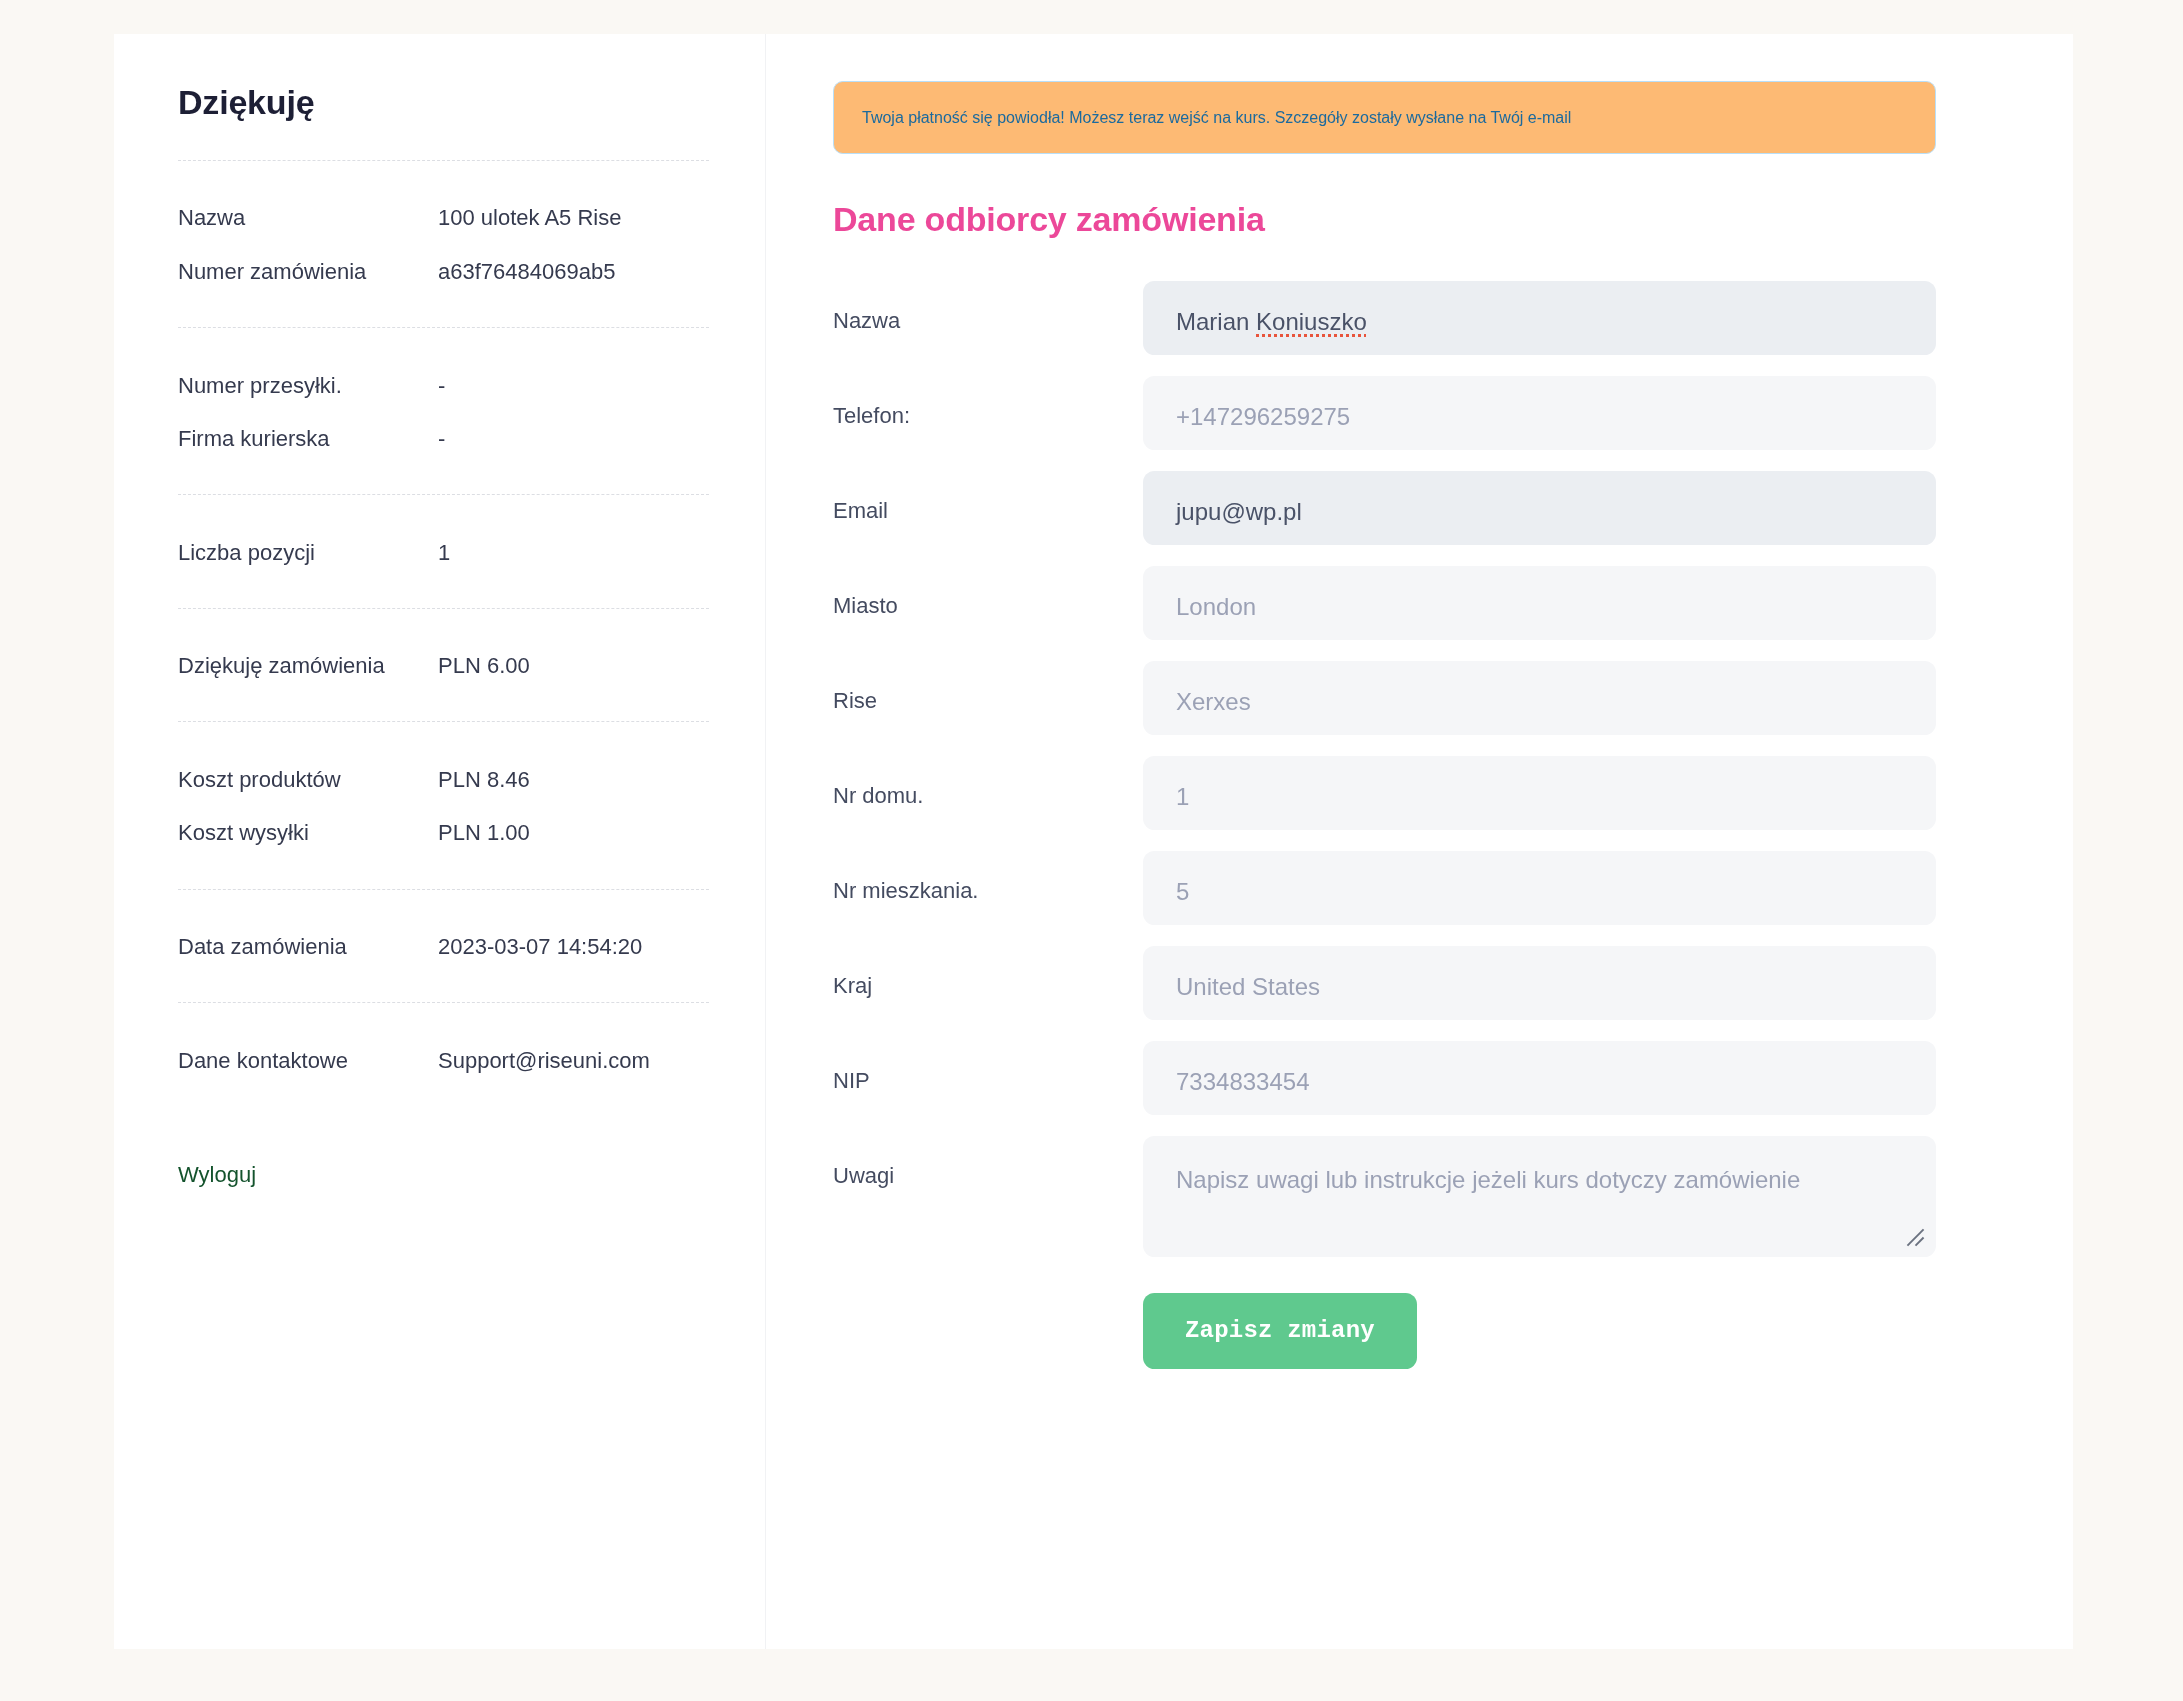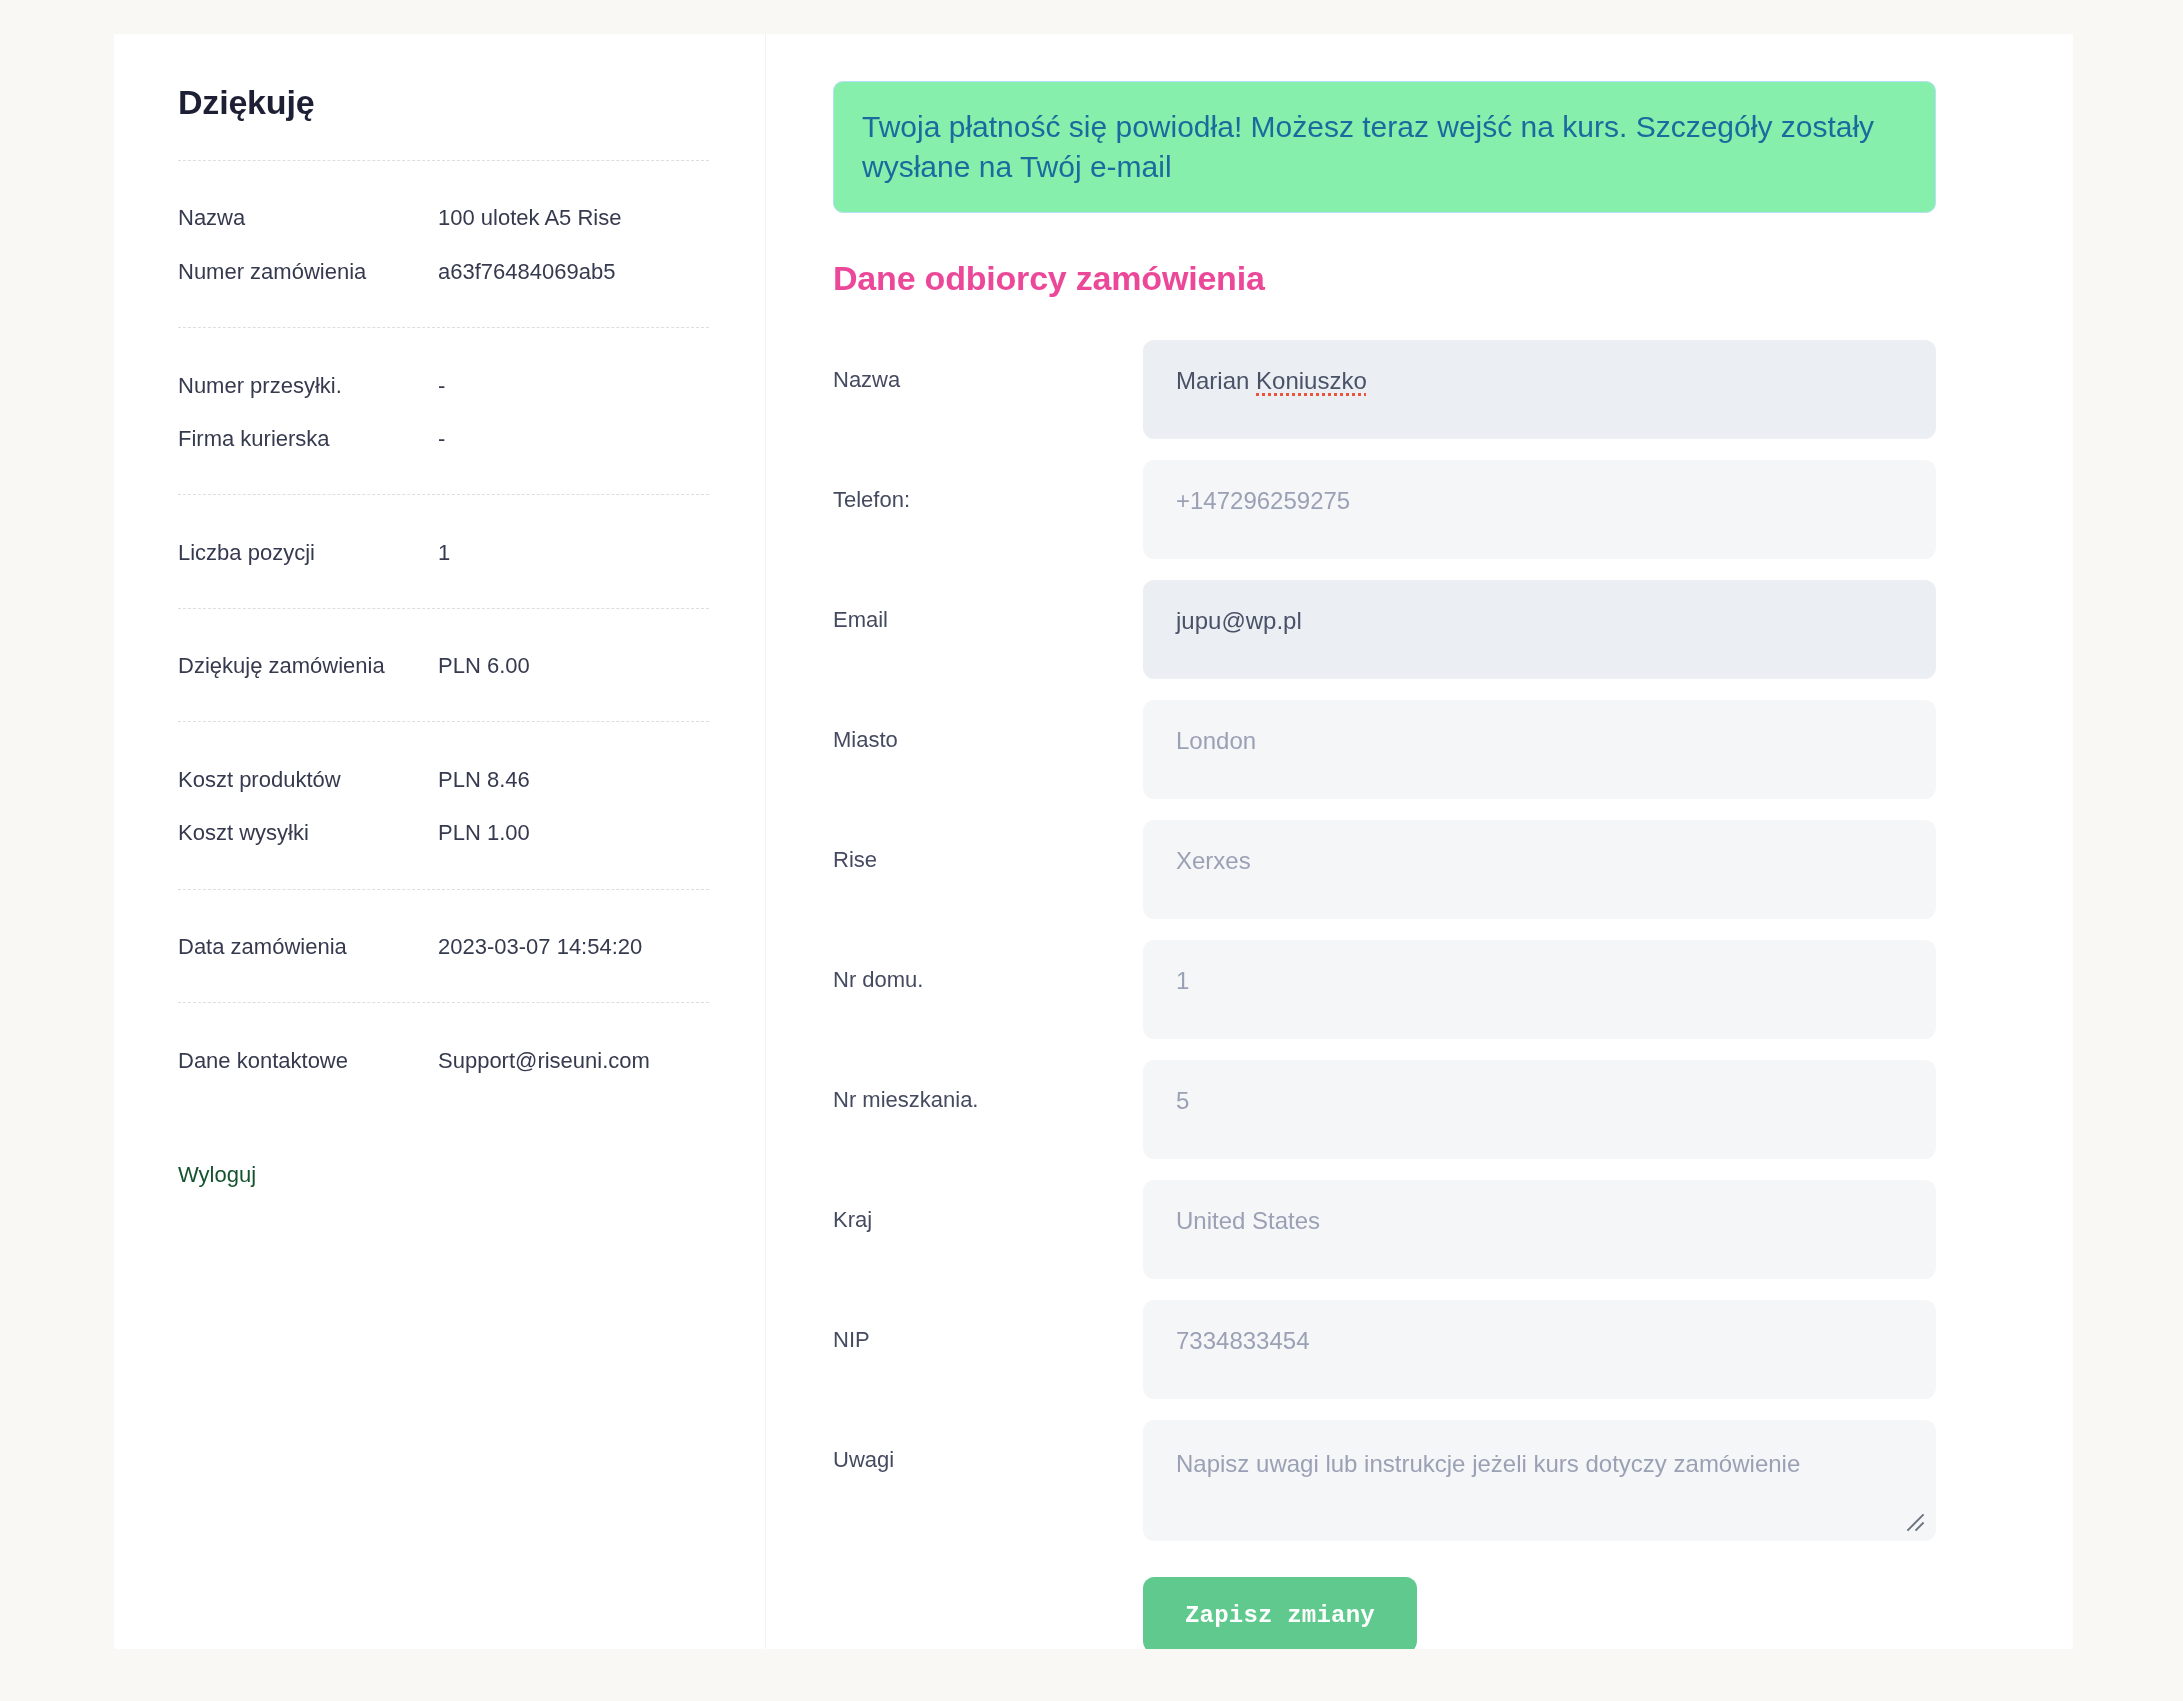--- a/index.html
+++ b/index.html
@@ -84,25 +84,25 @@
     display: inline-block;
   }
 
   
   .form-col {
     flex: 1 1 auto;
     padding: 47px 137px 0 67px;
   }
 
   .alert {
-    background: #86efac;
+    background: #fdba74;
     border: 1.6px solid #b9dff8;
     border-radius: 9.8px;
     padding: 24.5px 28px;
-    font-size: 30px;
+    font-size: 16px;
     color: #1b6a9e;
     line-height: 1.35;
     margin-bottom: 46px;
   }
 
   .form-title {
     font-size: 34px;
     font-weight: bold;
     color: #ec4899;
     letter-spacing: -0.2px;
@@ -124,21 +124,21 @@
     line-height: 1.3;
   }
 
   .control {
     flex: 1 1 auto;
     position: relative;
   }
 
   .input {
     width: 100%;
-    height: 99px;
+    height: 74px;
     border: none;
     border-radius: 11.4px;
     background: #f5f6f8;
     font-family: "Liberation Sans", sans-serif;
     font-size: 24px;
     color: #9ba1b5;
     padding: 0 33px;
     line-height: 82px;
     white-space: nowrap;
     overflow: hidden;

